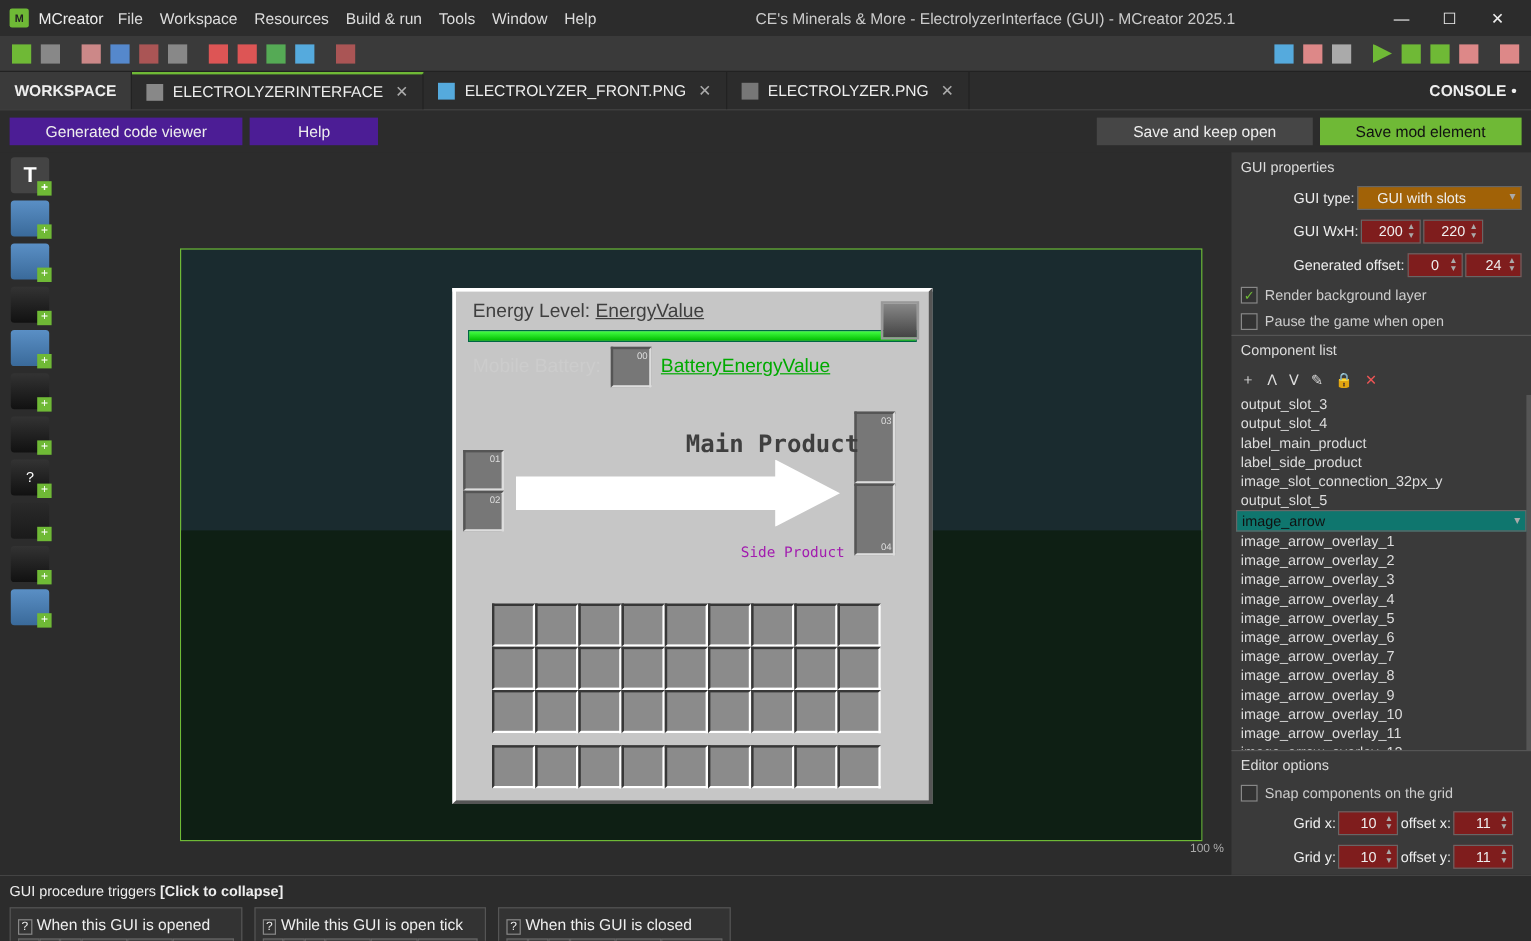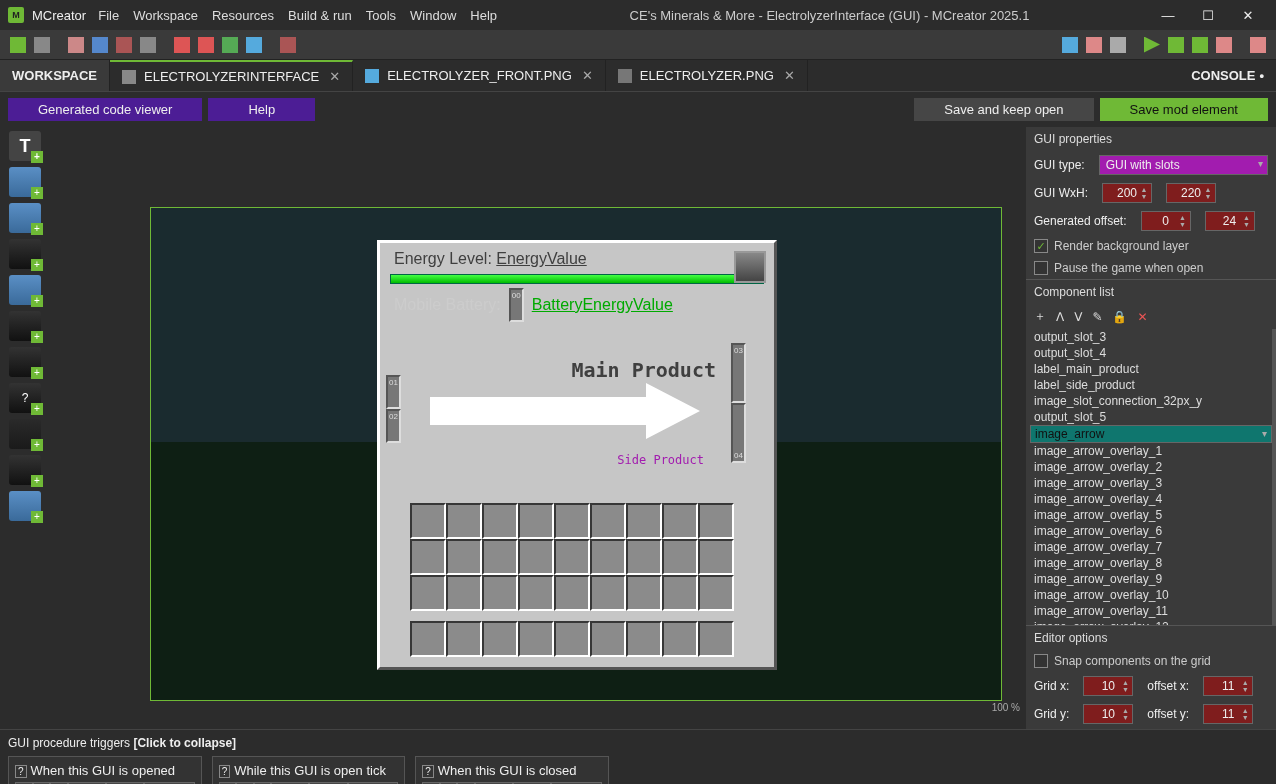--- a/index.html
+++ b/index.html
@@ -49,38 +49,38 @@
 .btnbar .spacer{flex:1;}
 
 .canvas { position:absolute; left:100px; top:80px; width:852px; height:494px; border:1px solid #6fb936; background:#1a2b2f;}
 .canvas .darkzone { position:absolute; left:0; top:234px; right:0; bottom:0; background:#0e1f14;}
 .gui-box { position:absolute; left:226px; top:32px; width:400px; height:430px; background:#c6c6c6; border:3px solid #555; border-top-color:#fff; border-left-color:#fff; }
 .gui-box .line { padding:6px 14px; font-family: monospace; font-size:16px; color:#3f3f3f;}
 .energy-label{color:#3f3f3f;}
 .energy-val{ text-decoration:underline; color:#3f3f3f;}
 .energy-bar{ margin:0 10px; height:10px; background:linear-gradient(#4f4,#0b0); border:1px solid #064;}
 .mb-row{ display:flex; align-items:center; padding:4px 14px; font-family:monospace; font-size:16px; gap:8px;}
-.slot{ width:15px; height:34px; background:#8b8b8b; border:2px solid #373737; border-top-color:#fff; border-left-color:#fff; position:relative;}
+.slot{ width:34px; height:34px; background:#8b8b8b; border:2px solid #373737; border-top-color:#fff; border-left-color:#fff; position:relative;}
 .slot.dark{background:#777; border-color:#555; border-right-color:#ddd; border-bottom-color:#ddd;}
 .slot .num{ position:absolute; top:1px; right:1px; font-size:8px; color:#ddd;}
 .batt-val{ color:#0a0; text-decoration:underline;}
 .arrow-box{ position:absolute; left:50px; top:140px; width:270px; height:56px; background:#fff; clip-path: polygon(0 25%, 80% 25%, 80% 0, 100% 50%, 80% 100%, 80% 75%, 0 75%);}
 .slot-col{position:absolute; display:flex; flex-direction:column;}
 .inv-grid{ position:absolute; left:30px; top:260px; display:grid; grid-template-columns:repeat(9,36px); grid-template-rows:repeat(3,36px); gap:0;}
 .hotbar{ position:absolute; left:30px; top:378px; display:grid; grid-template-columns:repeat(9,36px); gap:0;}
 .inv-slot{width:36px;height:36px;background:#8b8b8b;border:2px solid #373737;border-bottom-color:#fff;border-right-color:#fff;}
 .machine-ico{ position:absolute; right:8px; top:8px; width:32px; height:32px; background:linear-gradient(#888,#444); border:2px solid #999;}
 .zoom-lbl{position:absolute; right:6px; bottom:16px; font-size:10px; color:#aaa;}
 
 
 .rightpanel { width:250px; background:#3a3a3a; display:flex; flex-direction:column; font-size:12px;}
 .rp-title{padding:5px 8px; color:#ddd;}
-.rp-row{display:flex; align-items:center; padding:4px 8px; gap:14px;}
+.rp-row{display:flex; align-items:center; padding:4px 8px; gap:2px;margin-left:44px;}
 .rp-row label{color:#eee; flex-shrink:0;}
-.sel{background:#a21caf;color:#eee;border:1px solid #666;padding:2px 22px 2px 6px;position:relative;}
+.sel{background:#a16207;color:#eee;border:1px solid #666;padding:2px 22px 2px 16px;position:relative;}
 .sel::after{content:"▾";position:absolute;right:4px;top:2px;color:#aaa;font-size:10px;}
 .spinner{background:#7f1d1d;color:#eee;border:1px solid #666;padding:2px 6px;width:50px;text-align:center;position:relative;}
 .spin-arrows{position:absolute;right:2px;top:0;bottom:0;width:10px;display:flex;flex-direction:column;justify-content:center;font-size:7px;color:#aaa;line-height:7px;}
 .chk{display:flex;align-items:center;gap:6px;padding:4px 8px;}
 .chk .box{width:14px;height:14px;border:1px solid #888;background:#333;display:flex;align-items:center;justify-content:center;color:#6fb936;font-size:11px;}
 .comp-toolbar{display:flex;gap:10px;padding:4px 8px;align-items:center;}
 .comp-toolbar span{cursor:pointer;color:#ddd;}
 .comp-list{flex-shrink:0;overflow:hidden;padding:0 4px; height:296px; position:relative;}
 .comp-item{padding:1px 4px;color:#ddd;cursor:pointer;white-space:nowrap;}
 .comp-item.sel{background:#0f766e;color:#111;}

